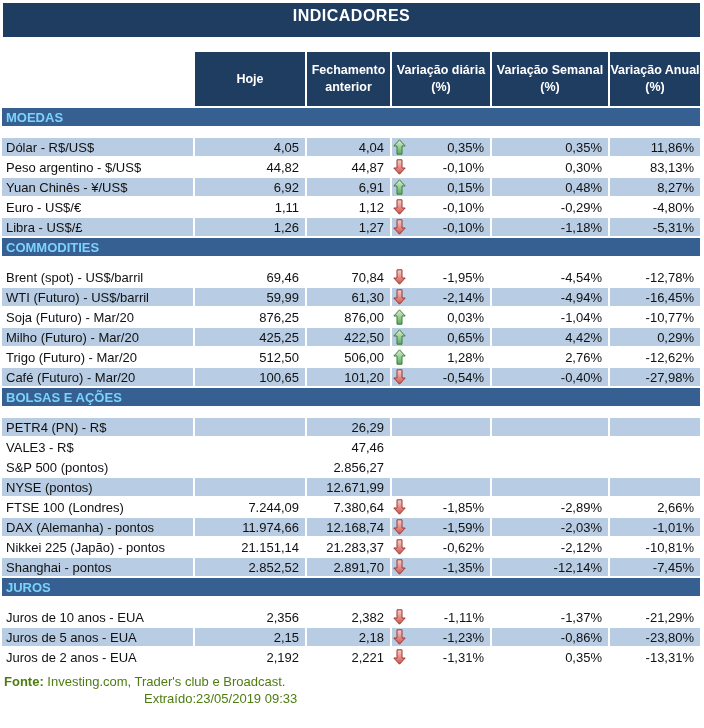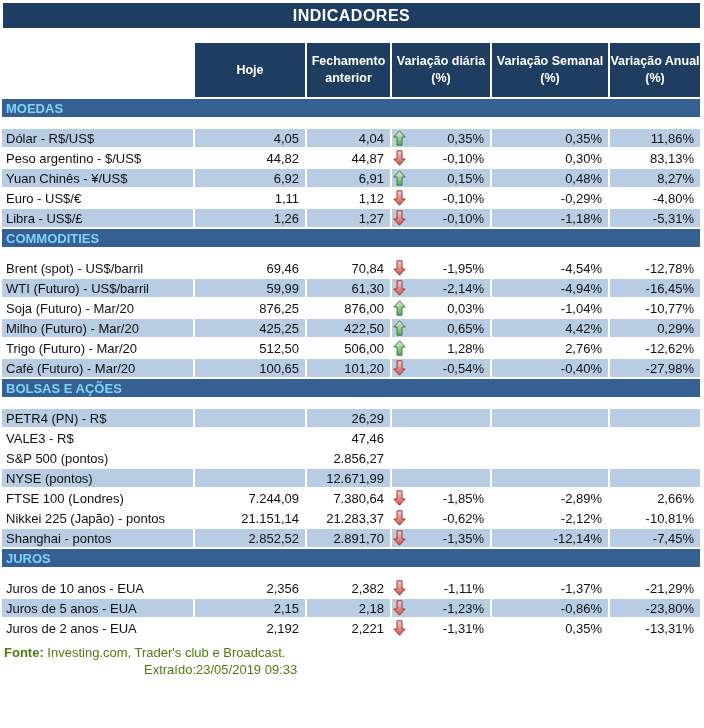--- a/index.html
+++ b/index.html
@@ -3,21 +3,21 @@
 <meta charset="utf-8">
 <style>
   html,body{margin:0;padding:0;}
   body{
     width:704px;height:728px;background:#ffffff;
     font-family:"Liberation Sans", sans-serif;
     -webkit-font-smoothing:antialiased;
     overflow:hidden;
   }
   .title-bar{
-    margin:3px 4px 0 3px;height:25px;background:#1F3C61;color:#fff;
+    margin:3px 4px 0 3px;height:34px;background:#1F3C61;color:#fff;
     font-weight:bold;font-size:16px;line-height:26px;text-align:center;
     letter-spacing:.5px;
   }
   table.indicators{
     border-collapse:separate;border-spacing:2px;table-layout:fixed;
     width:702px;margin:13px 0 0 0;
   }
   td{padding:0;overflow:hidden;}
   tr.colhead td.head{
     background:#1F3C61;color:#fff;font-weight:bold;font-size:12.5px;
@@ -290,20 +290,32 @@
     <td class="num">7.380,64</td>
     <td class="num var"><span class="arrow-slot">
             <svg width="13" height="16" viewBox="0 0 13 16">
               <path d="M6.5 15.2 L0.8 9 L4 9 L4 0.8 L9 0.8 L9 9 L12.2 9 Z" fill="url(#grad-down)" stroke="#9C3632" stroke-width="1" stroke-linejoin="round"></path>
             </svg>
           </span><span>-1,85%</span></td>
     <td class="num">-2,89%</td>
     <td class="num">2,66%</td>
   </tr>
 
+  <tr class="row row-blue">
+    <td class="lbl">DAX (Alemanha) - pontos</td>
+    <td class="num">11.974,66</td>
+    <td class="num">12.168,74</td>
+    <td class="num var"><span class="arrow-slot">
+            <svg width="13" height="16" viewBox="0 0 13 16">
+              <path d="M6.5 15.2 L0.8 9 L4 9 L4 0.8 L9 0.8 L9 9 L12.2 9 Z" fill="url(#grad-down)" stroke="#9C3632" stroke-width="1" stroke-linejoin="round"></path>
+            </svg>
+          </span><span>-1,59%</span></td>
+    <td class="num">-2,03%</td>
+    <td class="num">-1,01%</td>
+  </tr>
 
   <tr class="row row-white">
     <td class="lbl">Nikkei 225 (Japão) - pontos</td>
     <td class="num">21.151,14</td>
     <td class="num">21.283,37</td>
     <td class="num var"><span class="arrow-slot">
             <svg width="13" height="16" viewBox="0 0 13 16">
               <path d="M6.5 15.2 L0.8 9 L4 9 L4 0.8 L9 0.8 L9 9 L12.2 9 Z" fill="url(#grad-down)" stroke="#9C3632" stroke-width="1" stroke-linejoin="round"></path>
             </svg>
           </span><span>-0,62%</span></td>

